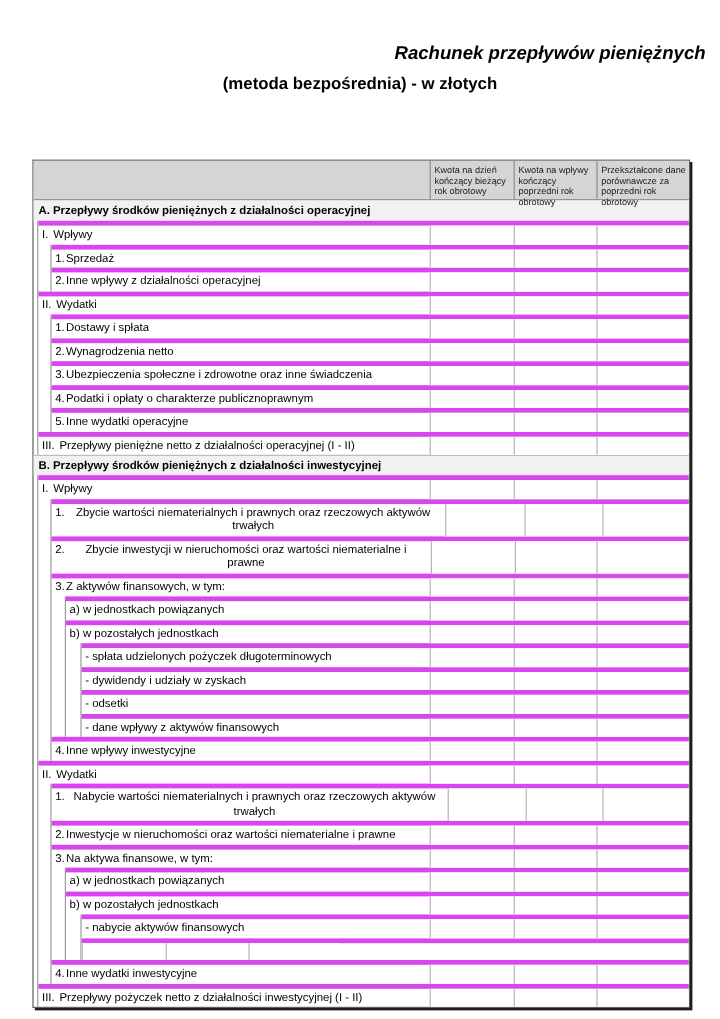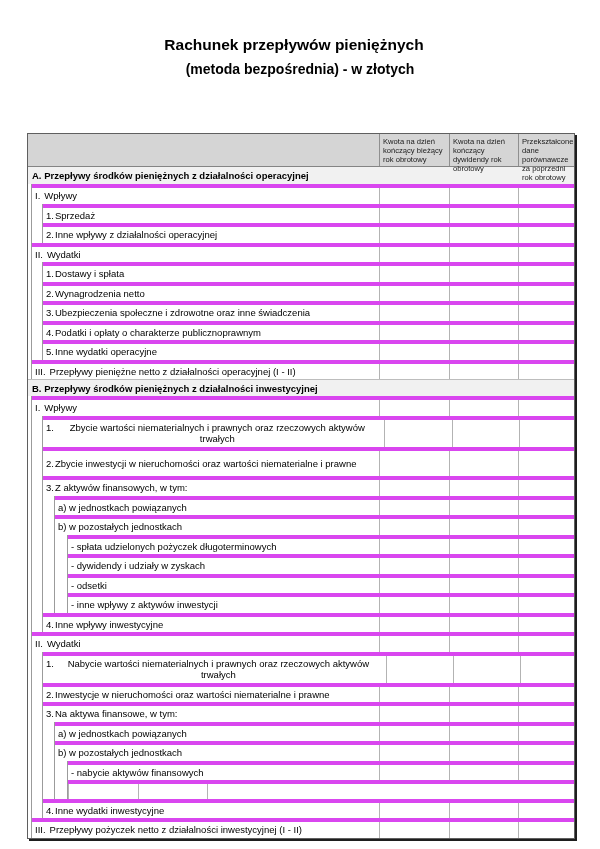--- a/index.html
+++ b/index.html
@@ -5,22 +5,22 @@
   html,body { margin:0; padding:0; }
   body {
     width:600px; height:849px; background:#ffffff; color:#000;
     font-family:"Liberation Sans", sans-serif;
     -webkit-font-smoothing:antialiased;
     overflow:hidden;
   }
   .page { position:relative; width:600px; height:849px; }
 
   .doc-title {
-    margin:36px 12px 0 0; text-align:center;
-    font-size:15.5px; font-weight:bold; line-height:18px;
+    margin:36px 12px 0 0; text-align:right;
+    font-size:15.5px; font-weight:bold; line-height:18px;font-style:italic;
   }
   .doc-subtitle {
     margin:7px 0 0 0; text-align:center;
     font-size:14px; font-weight:bold; line-height:16px;
   }
 
   .table {
     position:absolute; left:27px; top:97px; width:546px;
     border:1px solid #5f5f5f;
     box-shadow:2px 2px 0 #1e1e1e;
@@ -31,21 +31,21 @@
   .thead {
     display:flex; align-items:stretch; height:33px;
     background:#d5d5d5; border-bottom:1px solid #848484;
     box-sizing:border-box;
   }
   .th {
     box-sizing:border-box; border-left:1px solid #8f8f8f;
     font-size:7.6px; line-height:9px; padding:3px 2px 0 3px; color:#1a1a1a;
   }
   .th.lblcol { flex:1 1 auto; border-left:none; }
-  .c0 { width:70px; } .c1 { width:69px; } .c2 { width:56px; }
+  .c0 { width:70px; } .c1 { width:69px; } .c2 { width:77px; }
 
   
   .section-row {
     display:flex; align-items:center; height:17px; box-sizing:border-box;
     background:#f1f1f1; border-top:1px solid #bdbdbd;
     font-size:9.5px; font-weight:bold; padding-left:4px;
   }
   .section.first > .section-row { border-top:none; }
 
   
@@ -80,21 +80,21 @@
 
 <div class="page">
 
   <h1 class="doc-title">Rachunek przepływów pieniężnych</h1>
   <h2 class="doc-subtitle">(metoda bezpośrednia) - w złotych</h2>
 
   <div class="table">
     <div class="thead">
       <div class="th lblcol"></div>
       <div class="th c0">Kwota na dzień kończący bieżący rok obrotowy</div>
-      <div class="th c1">Kwota na dzień kończący dywidendy rok obrotowy</div>
+      <div class="th c1">Kwota na wpływy kończący poprzedni rok obrotowy</div>
       <div class="th c2">Przekształcone dane porównawcze za poprzedni rok obrotowy</div>
     </div>
     <div class="tbody">
         <div class="section first">
           <div class="section-row">A. Przepływy środków pieniężnych z działalności operacyjnej</div>
           <div class="node l1">
             <div class="row">
               <div class="lbl">
                 <div class="lbl-inner"><span class="num inline">I.</span><span>Wpływy</span></div>
               </div>
@@ -279,21 +279,21 @@
                       <div class="lbl-inner"><span>- odsetki</span></div>
                     </div>
                     <div class="cell c0"></div>
                     <div class="cell c1"></div>
                     <div class="cell c2"></div>
                   </div>
                 </div>
                 <div class="node l4">
                   <div class="row">
                     <div class="lbl">
-                      <div class="lbl-inner"><span>- inne wpływy z aktywów inwestycji</span></div>
+                      <div class="lbl-inner"><span>- dane wpływy z aktywów finansowych</span></div>
                     </div>
                     <div class="cell c0"></div>
                     <div class="cell c1"></div>
                     <div class="cell c2"></div>
                   </div>
                 </div>
               </div>
             </div>
             <div class="node l2">
               <div class="row">

